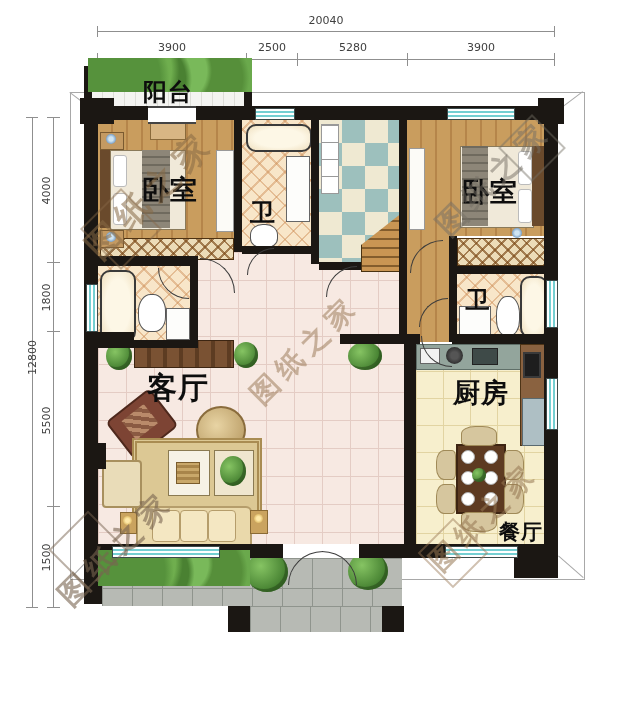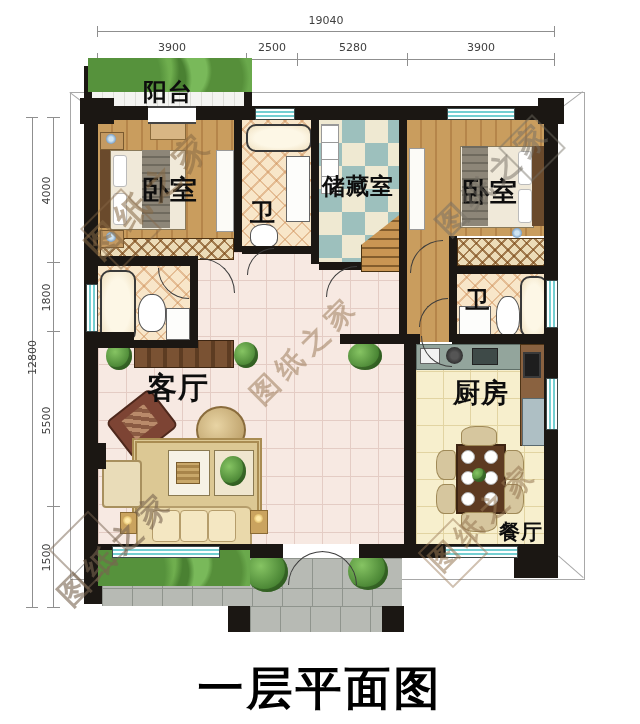--- a/index.html
+++ b/index.html
@@ -71,21 +71,21 @@
 
   <div class="frame" style="left:70px;top:92px;width:513px;height:486px;"></div>
   <div class="fline" style="left:70px;top:92px;width:33px;transform:rotate(37deg);"></div>
   <div class="fline" style="left:583px;top:92px;width:34px;transform:rotate(143deg);"></div>
   <div class="fline" style="left:583px;top:578px;width:33px;transform:rotate(221deg);"></div>
   <div class="fline" style="left:70px;top:578px;width:36px;transform:rotate(-46deg);"></div>
 
   <div class="dl" style="left:98px;top:31px;width:457px;height:1px;"></div>
   <div class="dl" style="left:97px;top:26px;width:1px;height:11px;"></div>
   <div class="dl" style="left:554px;top:26px;width:1px;height:11px;"></div>
-  <div class="dim" style="left:300px;top:14px;width:52px;">19040</div>
+  <div class="dim" style="left:300px;top:14px;width:52px;">20040</div>
   <div class="dl" style="left:98px;top:59px;width:457px;height:1px;"></div>
   <div class="dl" style="left:97px;top:53px;width:1px;height:13px;"></div>
   <div class="dl" style="left:246px;top:53px;width:1px;height:13px;"></div>
   <div class="dl" style="left:297px;top:53px;width:1px;height:13px;"></div>
   <div class="dl" style="left:407px;top:53px;width:1px;height:13px;"></div>
   <div class="dl" style="left:554px;top:53px;width:1px;height:13px;"></div>
   <div class="dim" style="left:146px;top:41px;width:52px;">3900</div>
   <div class="dim" style="left:246px;top:41px;width:52px;">2500</div>
   <div class="dim" style="left:327px;top:41px;width:52px;">5280</div>
   <div class="dim" style="left:455px;top:41px;width:52px;">3900</div>
@@ -250,32 +250,30 @@
   <div class="arc tl" style="left:247px;top:248px;width:26px;height:26px;"></div>
   <div class="arc tl" style="left:326px;top:266px;width:30px;height:30px;"></div>
   <div class="arc tl" style="left:410px;top:240px;width:32px;height:32px;"></div>
   <div class="arc tl" style="left:419px;top:298px;width:28px;height:28px;"></div>
   <div class="arc bl" style="left:158px;top:268px;width:30px;height:30px;"></div>
   <div class="arc bl" style="left:421px;top:336px;width:30px;height:30px;"></div>
 
   <div class="rlabel" style="left:168px;top:92px;font-size:24px;">阳台</div>
   <div class="rlabel" style="left:170px;top:190px;font-size:27px;">卧室</div>
   <div class="rlabel" style="left:263px;top:212px;font-size:25px;">卫</div>
-  <div class="rlabel" style="left:358px;top:186px;font-size:23px;">储藏室</div>
   <div class="rlabel" style="left:490px;top:192px;font-size:27px;">卧室</div>
   <div class="rlabel" style="left:478px;top:300px;font-size:24px;">卫</div>
   <div class="rlabel" style="left:178px;top:388px;font-size:30px;">客厅</div>
   <div class="rlabel" style="left:481px;top:393px;font-size:27px;">厨房</div>
   <div class="rlabel" style="left:521px;top:532px;font-size:21px;">餐厅</div>
 
   <div class="wm" style="left:68px;top:172px;font-size:34px;color:rgba(135,105,70,.55);">图纸之家</div>
   <div class="stamp" style="left:92px;top:200px;width:54px;height:54px;border:2px solid rgba(135,105,70,.45);"></div>
   <div class="wm" style="left:420px;top:158px;font-size:30px;color:rgba(115,110,100,.5);">图纸之家</div>
   <div class="stamp" style="left:508px;top:124px;width:44px;height:44px;border:2px solid rgba(115,110,100,.45);"></div>
   <div class="wm" style="left:235px;top:331px;font-size:28px;color:rgba(150,115,80,.5);">图纸之家</div>
   <div class="wm" style="left:42px;top:528px;font-size:30px;color:rgba(120,100,80,.6);">图纸之家</div>
   <div class="stamp" style="left:60px;top:522px;width:52px;height:52px;border:2px solid rgba(120,100,80,.5);"></div>
   <div class="wm" style="left:414px;top:498px;font-size:28px;color:rgba(150,118,82,.55);">图纸之家</div>
   <div class="stamp" style="left:428px;top:528px;width:46px;height:46px;border:2px solid rgba(150,118,82,.45);"></div>
 
-  <div id="title">一层平面图</div>
 
 </div>
 
 </body></html>

